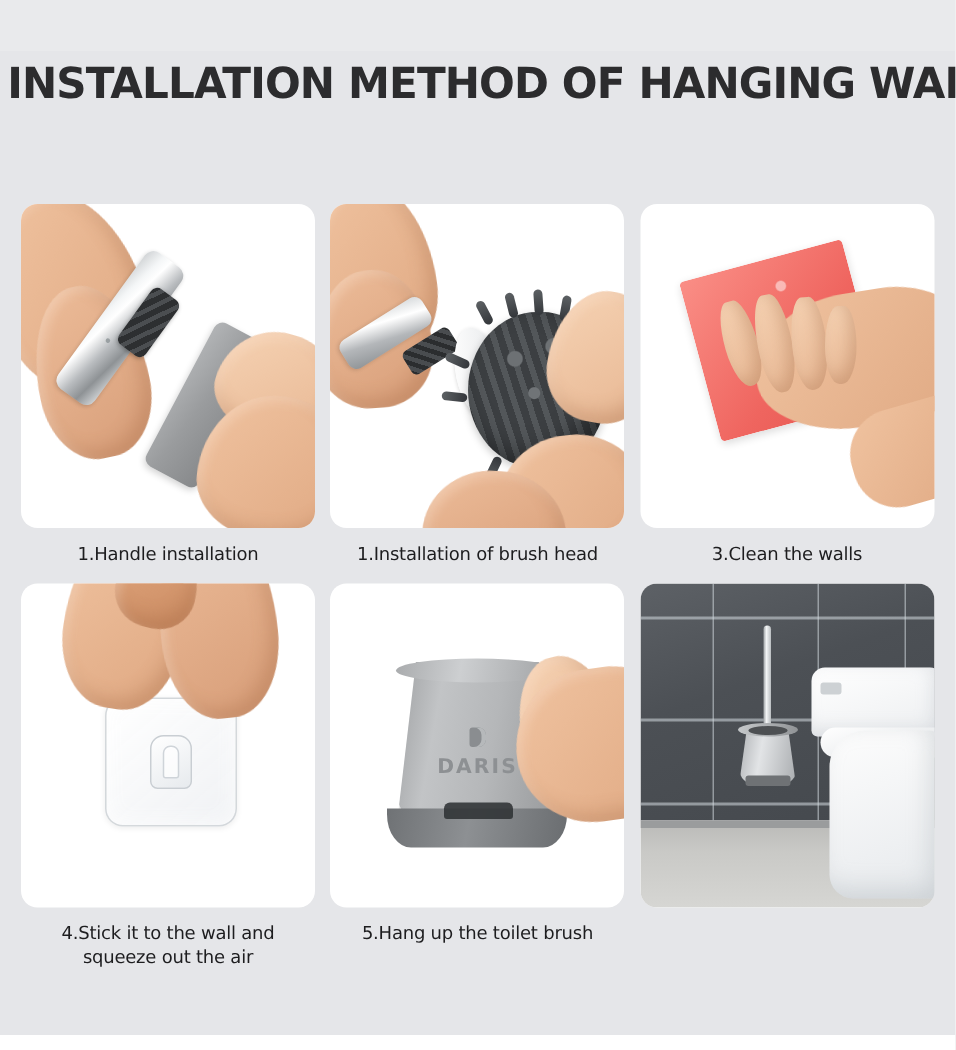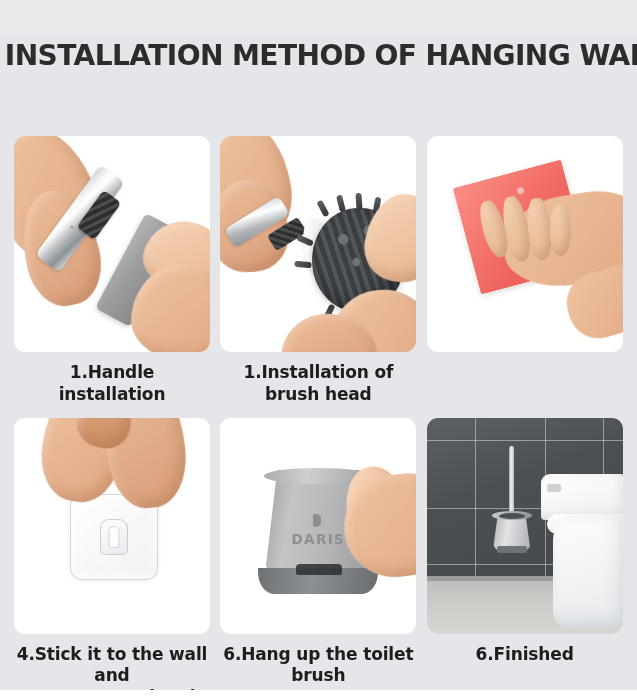--- a/index.html
+++ b/index.html
@@ -73,22 +73,22 @@
   .card {
     position: relative;
     width: 196px;
     height: 216px;
     background: #ffffff;
     border-radius: 11px;
     overflow: hidden;
   }
   .caption {
     font-family: "DejaVu Sans", sans-serif;
-    font-size: 17px;
-    font-weight: 700;
+    font-size: 12px;
+    font-weight: 400;
     color: #1d1d1f;
     text-align: center;
     line-height: 1.28;
     padding: 10px 0 12px 0;
     letter-spacing: -0.15px;
     white-space: pre-line;
   }
   .row2 .card { height: 216px; }
 
   
@@ -523,20 +523,21 @@
         <div class="scene">
           <div class="p3-sponge"></div>
           <div class="p3-hand skin blur-sm"></div>
           <div class="p3-f skin-lt" style="left:56px;  top:64px; width:22px; height:58px; transform:rotate(-16deg);"></div>
           <div class="p3-f skin-lt" style="left:78px;  top:60px; width:23px; height:66px; transform:rotate(-11deg);"></div>
           <div class="p3-f skin-lt" style="left:101px; top:62px; width:23px; height:62px; transform:rotate(-6deg);"></div>
           <div class="p3-f skin-lt" style="left:123px; top:68px; width:21px; height:52px; transform:rotate(0deg);"></div>
           <div class="p3-wrist skin blur-sm"></div>
         </div>
       </div>
+      <div class="caption">3.Clean the walls</div>
     </div>
 
     <div class="cell row2">
       <div class="card">
         <div class="scene">
           <div class="p4-sticker">
             <div class="p4-hook"></div>
           </div>
           <div class="finger skin p4-thumb blur-sm"></div>
           <div class="finger skin2 p4-fing blur-sm"></div>
@@ -555,21 +556,21 @@
           <div class="p5-foot"></div>
           <div class="p5-slot"></div>
           <div class="p5-logo">
             <div class="p5-mark"></div>
             <div class="p5-brand">DARIS</div>
           </div>
           <div class="finger skin-lt p5-thumb blur-sm"></div>
           <div class="finger skin p5-hand blur-sm"></div>
         </div>
       </div>
-      <div class="caption">6.Hang up the toilet brush</div>
+      <div class="caption">5.Hang up the toilet brush</div>
     </div>
 
     <div class="cell row2">
       <div class="card">
         <div class="scene">
           <div class="p6-wall"></div>
           <div class="p6-grout-v" style="left:48px;"></div>
           <div class="p6-grout-v" style="left:118px;"></div>
           <div class="p6-grout-v" style="left:176px;"></div>
           <div class="p6-grout-h" style="top:22px;"></div>
@@ -581,17 +582,16 @@
           <div class="p6-cup"></div>
           <div class="p6-cuprim"></div>
           <div class="p6-cupdark"></div>
           <div class="p6-cupfoot"></div>
           <div class="p6-toilet-tank"></div>
           <div class="p6-btn"></div>
           <div class="p6-toilet-seat"></div>
           <div class="p6-toilet-body"></div>
         </div>
       </div>
-      <div class="caption">6.Finished</div>
     </div>
 
   </div>
 </div>
 
 </body></html>

